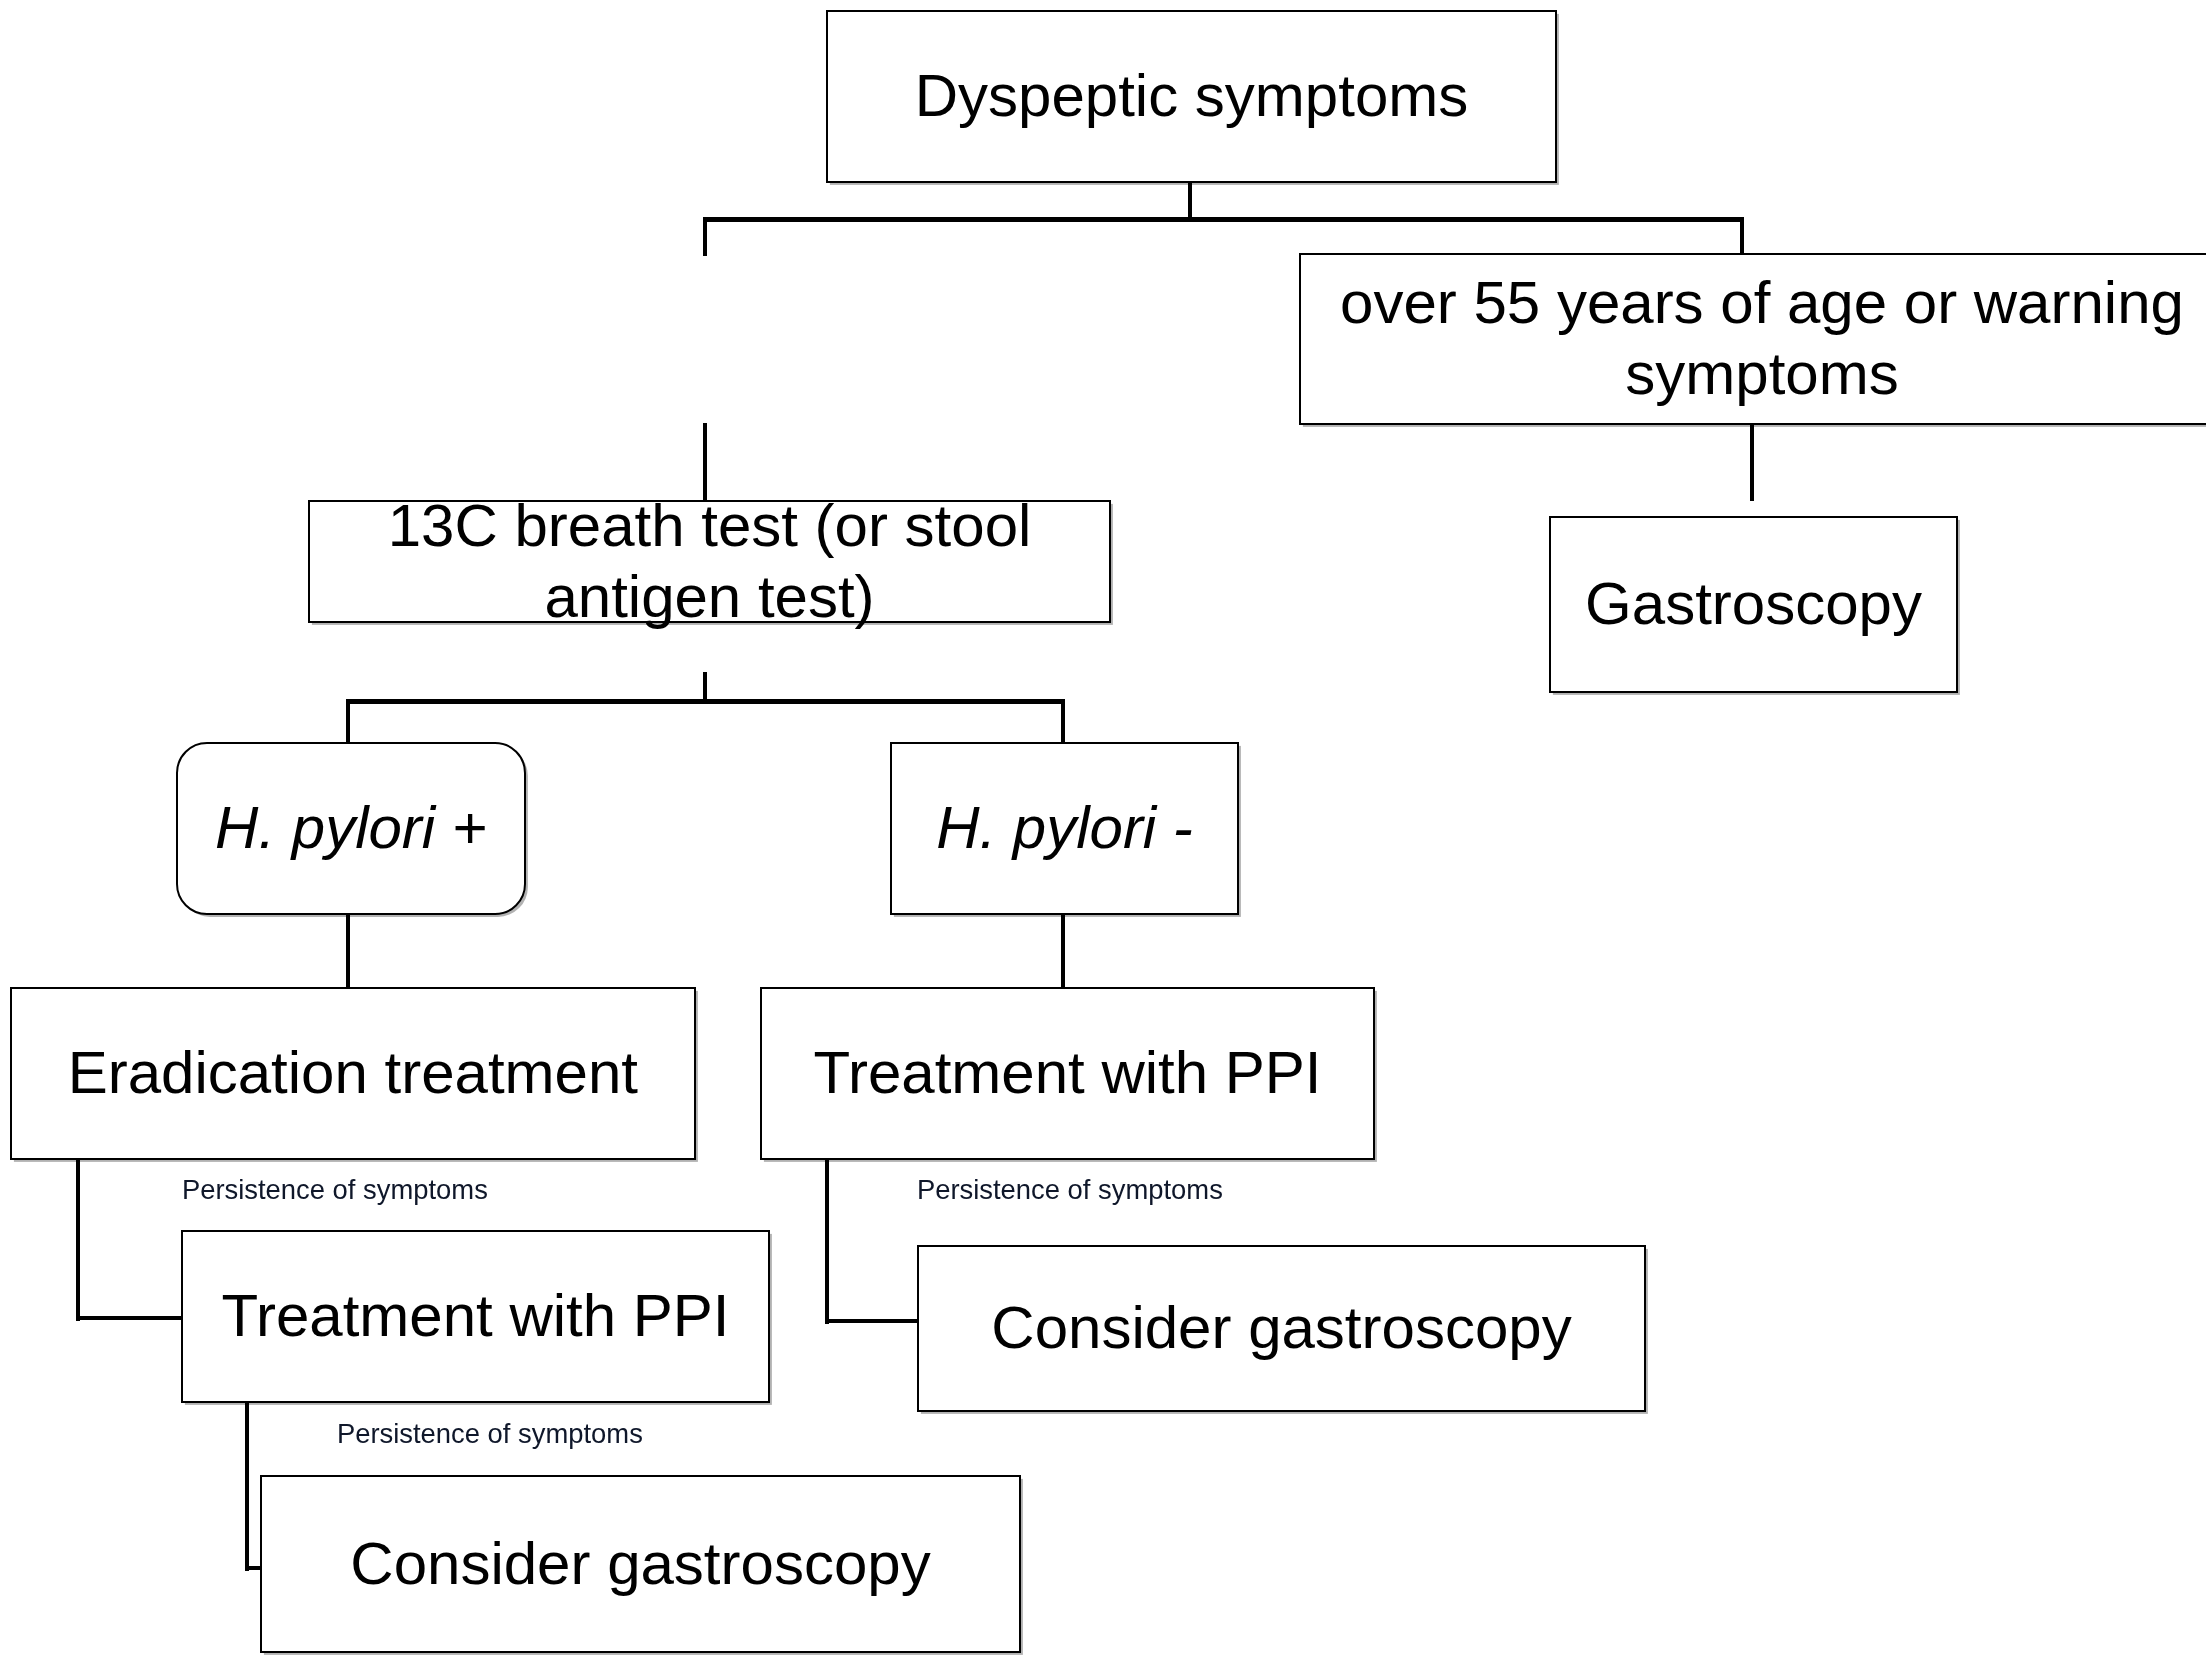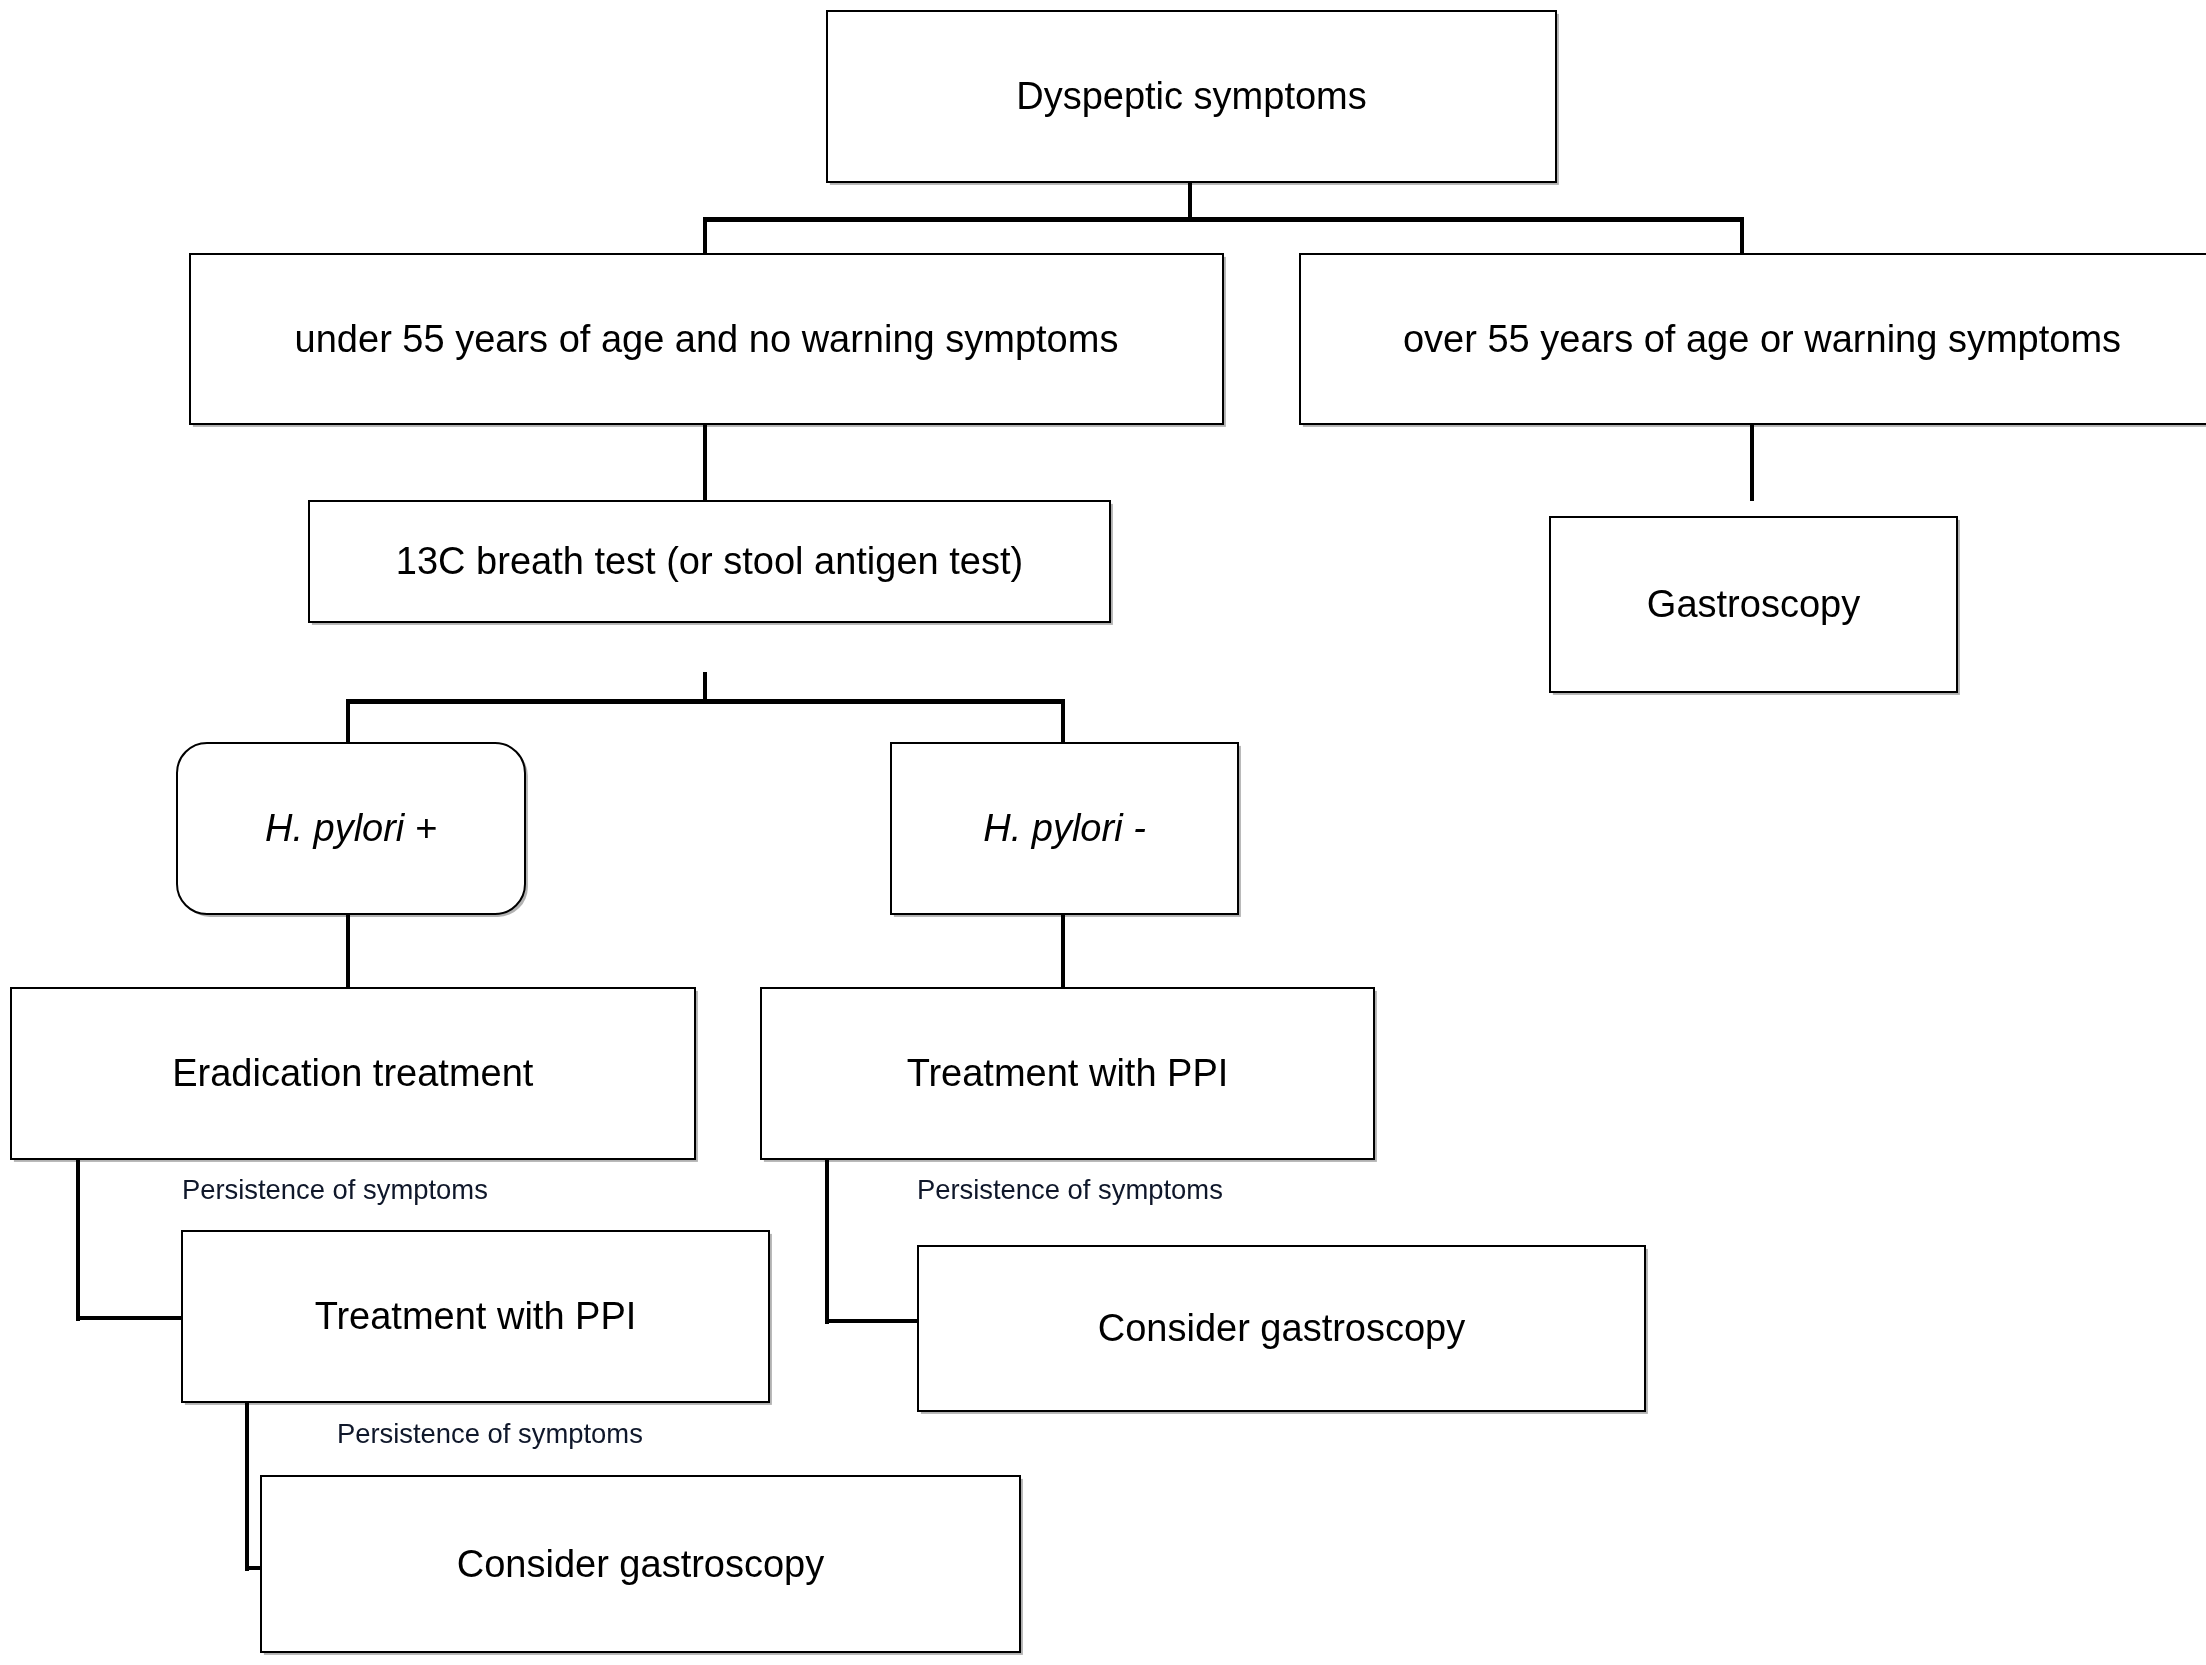--- a/index.html
+++ b/index.html
@@ -26,21 +26,21 @@
     justify-content: center;
     text-align: center;
     color: #000000;
     line-height: 1.18;
     z-index: 3;
     box-shadow: 2.9px 2.9px 0 -1px rgba(0,0,0,0.30);
   }
   .node .label {
     display: block;
     padding: 0 9.8px;
-    font-size: 38px;
+    font-size: 60px;
     white-space: pre-line;
   }
   .node.italic .label {
     font-style: italic;
   }
   
   .conn {
     position: absolute;
     background: #000000;
     z-index: 1;
@@ -93,23 +93,20 @@
   <div class="edge-label" style="left:178px; top:1174px;">Persistence of symptoms</div>
 
   <div class="edge-label" style="left:913px; top:1174px;">Persistence of symptoms</div>
 
   <div class="edge-label" style="left:333px; top:1418px;">Persistence of symptoms</div>
 
   <div class="node" style="left:826px; top:9.8px; width:731px; height:173px;">
     <span class="label">Dyspeptic symptoms</span>
   </div>
 
-  <div class="node" style="left:189px; top:253px; width:1035px; height:172px;">
-    <span class="label">under 55 years of age and no warning symptoms</span>
-  </div>
 
   <div class="node" style="left:1299px; top:253px; width:926px; height:172px;">
     <span class="label">over 55 years of age or warning symptoms</span>
   </div>
 
   <div class="node" style="left:308px; top:500px; width:803px; height:123px;">
     <span class="label">13C breath test (or stool antigen test)</span>
   </div>
 
   <div class="node" style="left:1549px; top:516px; width:409px; height:177px;">

